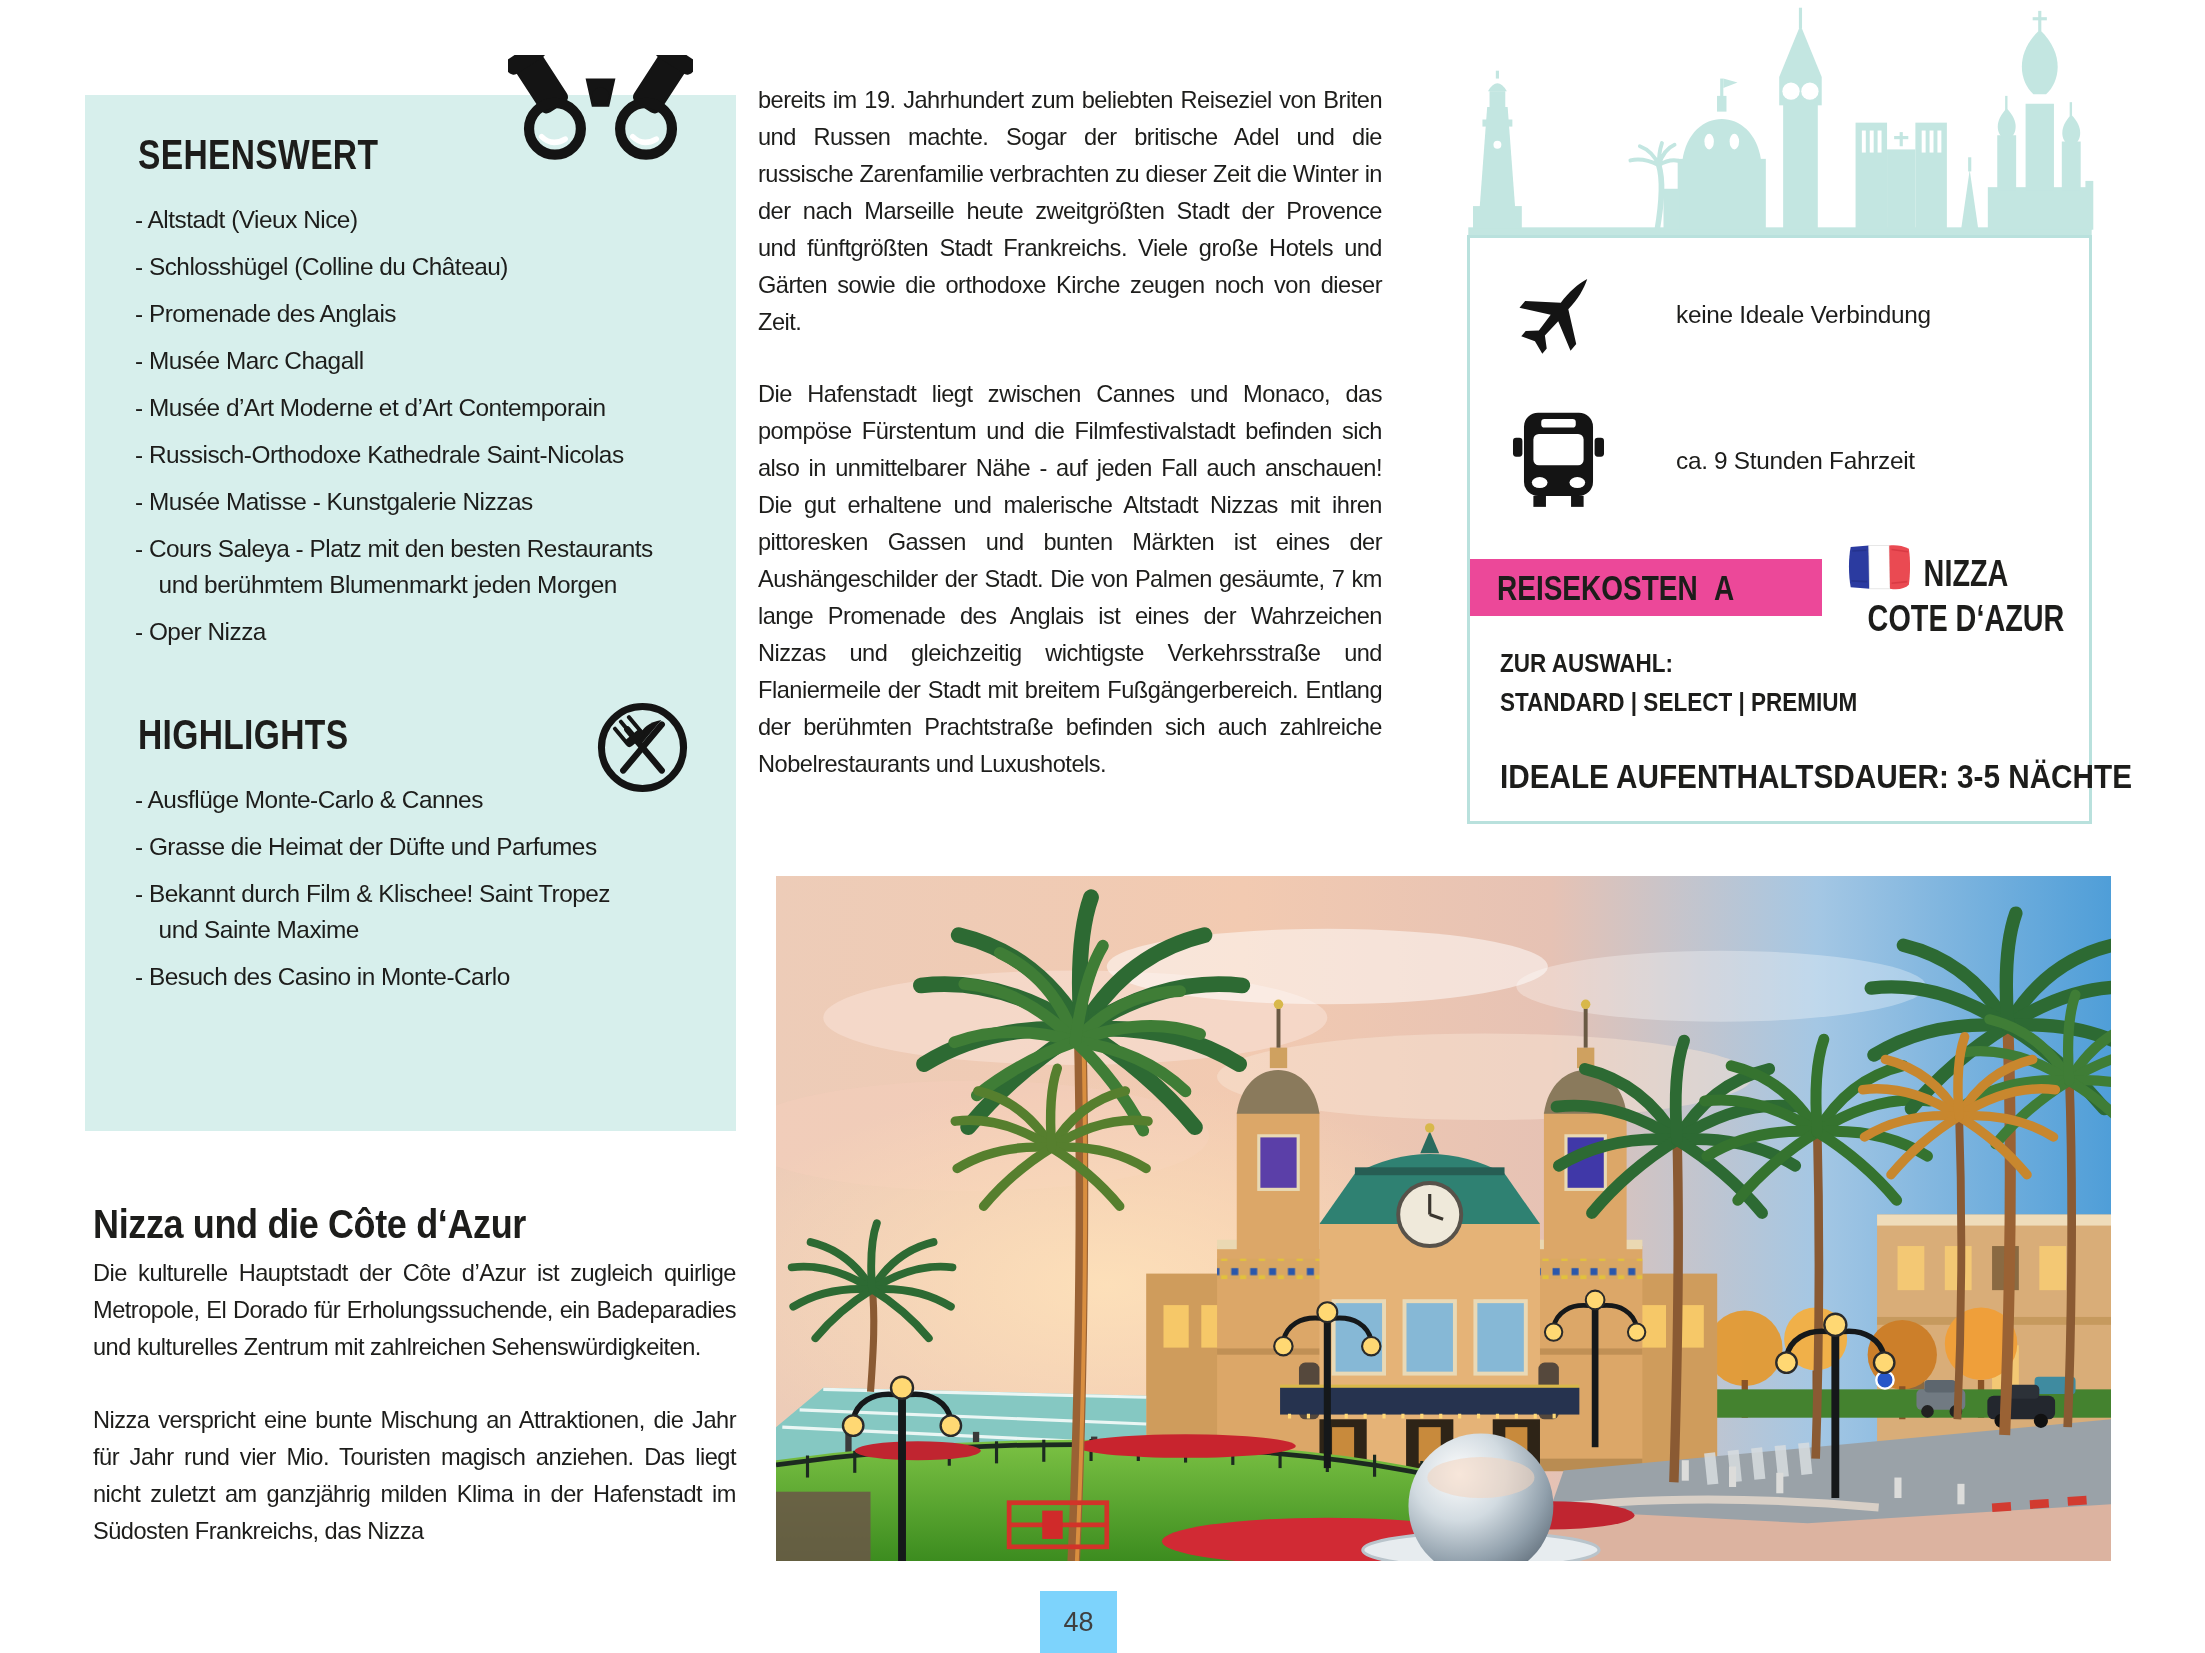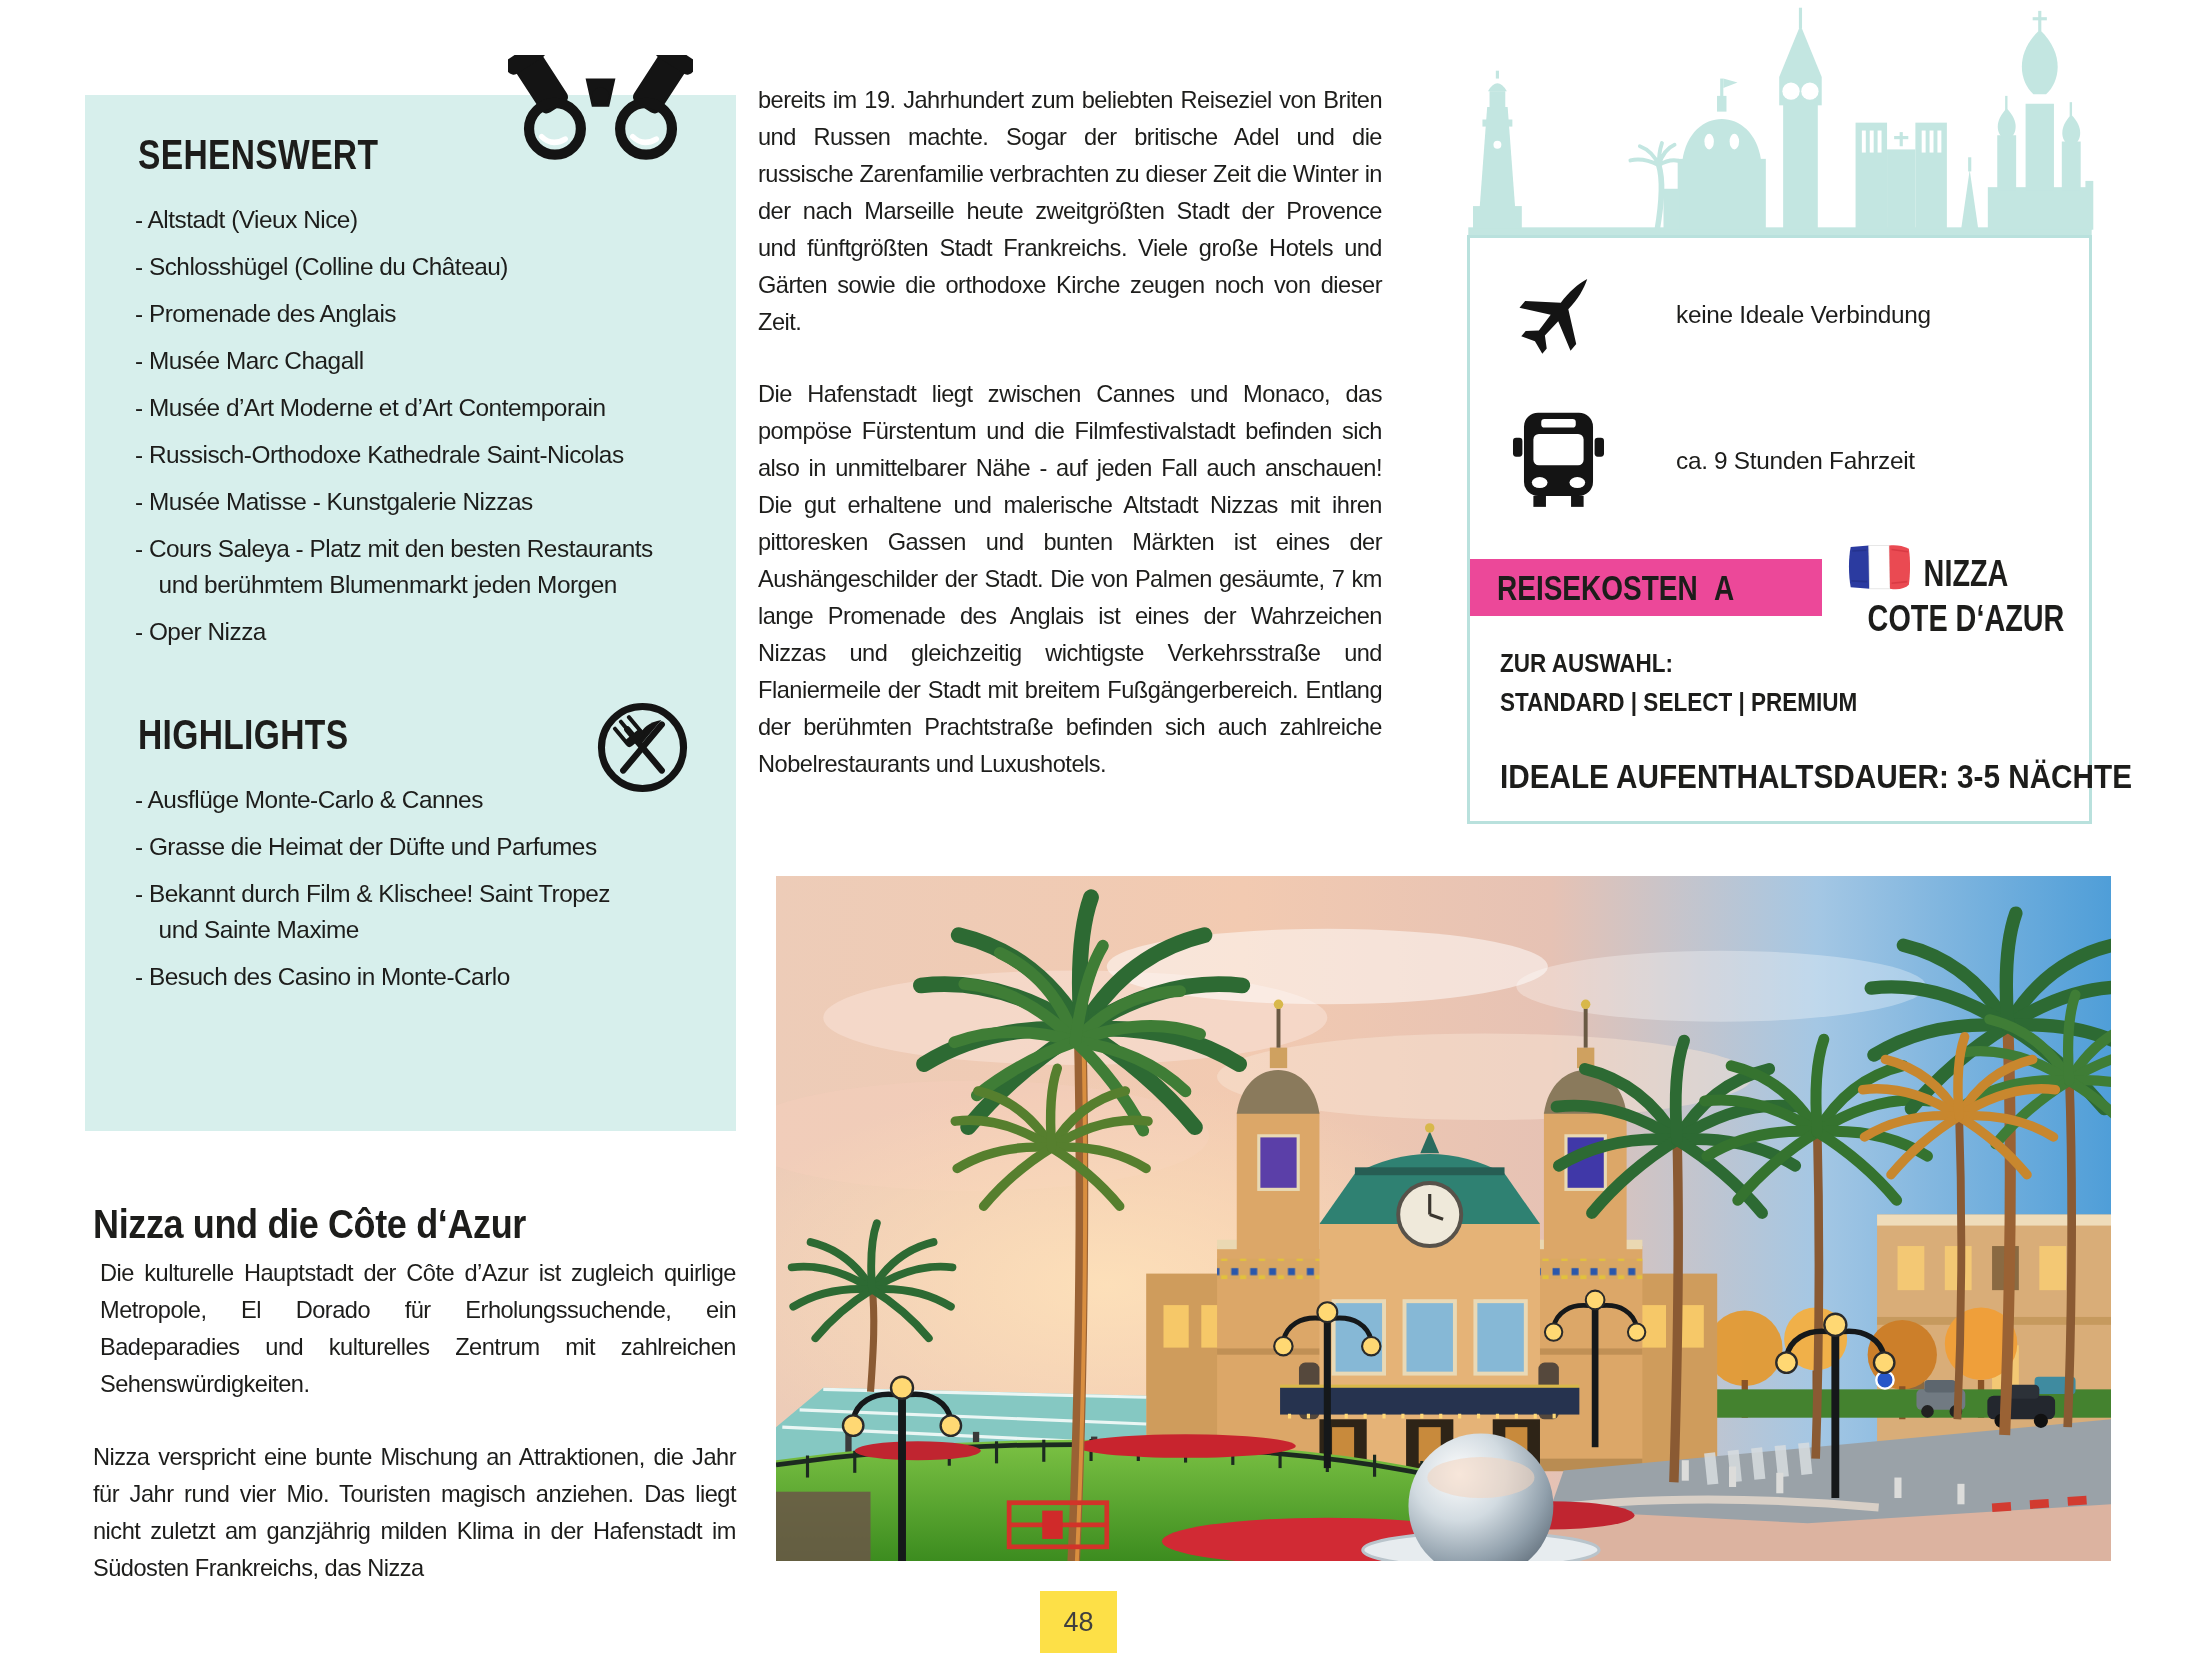--- a/index.html
+++ b/index.html
@@ -23,21 +23,21 @@
 
   .info-box   { border:3.9px solid #b9e1dd; background:#ffffff; }
   .info-label { font-size:24.4px; letter-spacing:-0.3px; }
   .band       { background:#ec4899; display:flex; align-items:center; padding-left:27px; }
   .band-text  { font-size:35px; font-weight:bold; }
   .band-a     { margin-left:20.5px; }
   .dest       { width:261px; text-align:center; font-size:36px; font-weight:bold; line-height:45px; }
   .sel        { font-size:25px; font-weight:bold; line-height:39px; }
   .dur        { font-size:33px; font-weight:bold; }
 
-  .pagenum-box{ background:#fde047; display:flex; align-items:center; justify-content:center;
+  .pagenum-box{ background:#7dd3fc; display:flex; align-items:center; justify-content:center;
                 font-size:27px; color:#3f3f3f; }
 
   .sil path, .sil rect, .sil polygon, .sil ellipse, .sil circle { }
   svg { display:block; }
 </style>
 </head>
 <body>
 
 <div class="page">
 
@@ -105,21 +105,21 @@
       <div class="li">- Grasse die Heimat der Düfte und Parfumes</div>
       <div class="li">- Bekannt durch Film &amp; Klischee! Saint Tropez
 und Sainte Maxime</div>
       <div class="li">- Besuch des Casino in Monte-Carlo</div>
     </div>
 
   <div class="abs" style="left:93px; top:1202px; width:643px;">
     <div class="intro-h">
       <span class="cx9">Nizza und die Côte d‘Azur</span>
     </div>
-    <p class="para" style="margin-top:7.9px;margin-left:7px;">Die kulturelle Hauptstadt der Côte d’Azur ist zugleich quirlige Metropole, El Dorado für Erholungssuchende, ein Badeparadies und kulturelles Zentrum mit zahlreichen Sehenswürdigkeiten.</p>
+    <p class="para" style="margin-top:7.9px;">Die kulturelle Hauptstadt der Côte d’Azur ist zugleich quirlige Metropole, El Dorado für Erholungssuchende, ein Badeparadies und kulturelles Zentrum mit zahlreichen Sehenswürdigkeiten.</p>
     <p class="para" style="margin-top:36px;">Nizza verspricht eine bunte Mischung an Attraktionen, die Jahr für Jahr rund vier Mio. Touristen magisch anziehen. Das liegt nicht zuletzt am ganzjährig milden Klima in der Hafenstadt im Südosten Frankreichs, das Nizza</p>
   </div>
 
   <div class="abs" style="left:758px; top:82px; width:624px;">
     <p class="para">bereits im 19. Jahrhundert zum beliebten Reiseziel von Briten und Russen machte. Sogar der britische Adel und die russische Zarenfamilie verbrachten zu dieser Zeit die Winter in der nach Marseille heute zweitgrößten Stadt der Provence und fünftgrößten Stadt Frankreichs. Viele große Hotels und Gärten sowie die orthodoxe Kirche zeugen noch von dieser Zeit.</p>
     <p class="para" style="margin-top:35px;">Die Hafenstadt liegt zwischen Cannes und Monaco, das pompöse Fürstentum und die Filmfestivalstadt befinden sich also in unmittelbarer Nähe - auf jeden Fall auch anschauen! Die gut erhaltene und malerische Altstadt Nizzas mit ihren pittoresken Gassen und bunten Märkten ist eines der Aushängeschilder der Stadt. Die von Palmen gesäumte, 7 km lange Promenade des Anglais ist eines der Wahrzeichen Nizzas und gleichzeitig wichtigste Verkehrsstraße und Flaniermeile der Stadt mit breitem Fußgängerbereich. Entlang der berühmten Prachtstraße befinden sich auch zahlreiche Nobelrestaurants und Luxushotels.</p>
   </div>
 
   <svg class="abs sil" style="left:1465px; top:3.2px;" width="630" height="233" viewBox="0 0 800 296" fill="#c3e6e1">
     <rect x="4" y="285" width="792" height="11"></rect>

